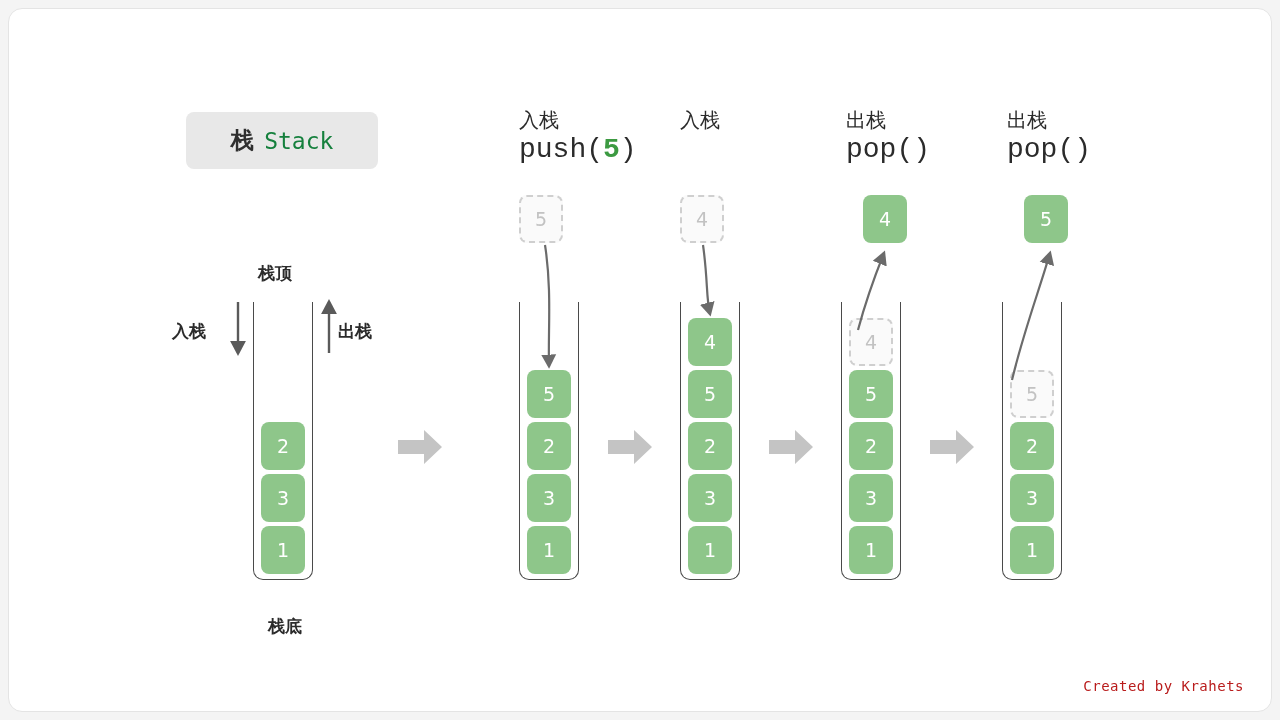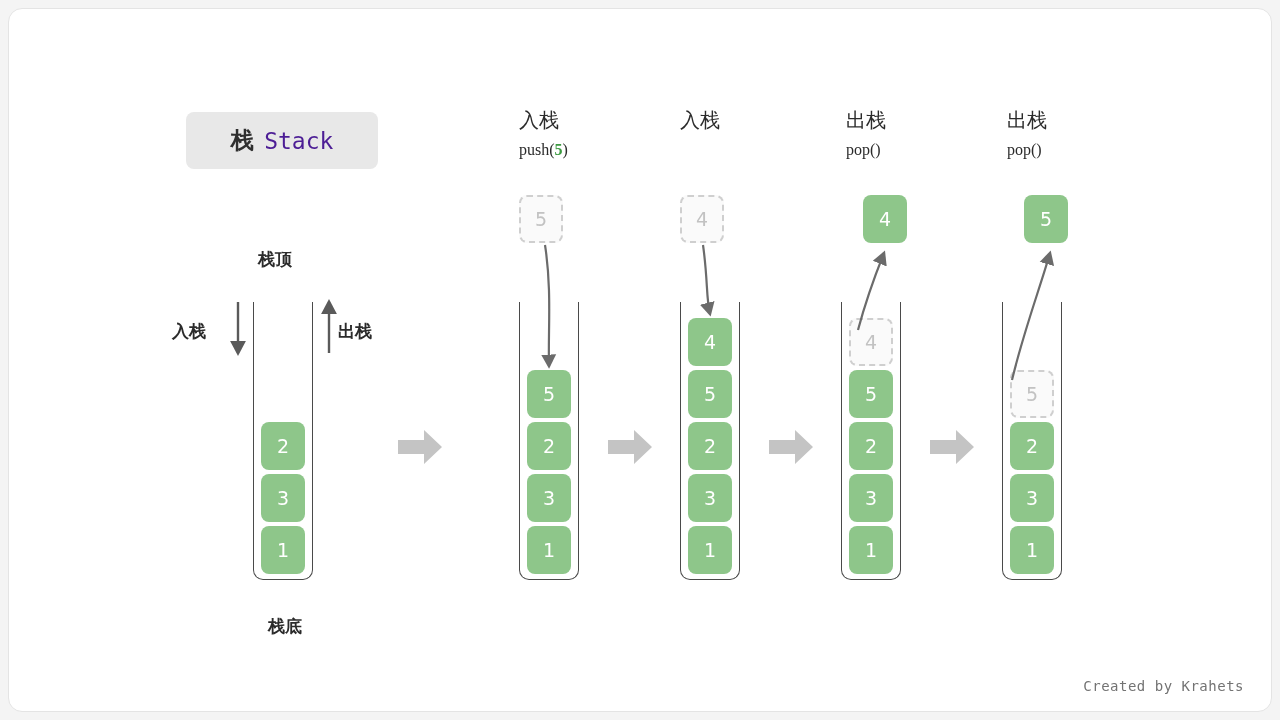--- a/index.html
+++ b/index.html
@@ -49,21 +49,21 @@
     font-family: "DejaVu Sans", "Liberation Sans", sans-serif;
     font-size: 23px;
     font-weight: 700;
     color: #2f2f2f;
     letter-spacing: 0.5px;
   }
   .title-chip .t-en {
     font-family: "DejaVu Sans Mono", "Liberation Mono", monospace;
     font-size: 23px;
     font-weight: 400;
-    color: #4c1d95;
+    color: #15803d;
     margin-left: 10px;
   }
 
   
   .cn-label {
     position: absolute;
     font-family: "DejaVu Sans", "Liberation Sans", sans-serif;
     font-size: 17px;
     font-weight: 700;
     color: #2b2b2b;
@@ -79,22 +79,22 @@
   .col-head .h-cn {
     display: block;
     font-family: "DejaVu Sans", "Liberation Sans", sans-serif;
     font-size: 20px;
     color: #2b2b2b;
     line-height: 28px;
     white-space: nowrap;
   }
   .col-head .h-code {
     display: block;
-    font-family: Liberation Serif, serif;
-    font-size: 16px;
+    font-family: Liberation Mono, monospace;
+    font-size: 28px;
     color: #2b2b2b;
     line-height: 32px;
     white-space: nowrap;
   }
   .col-head .h-code .arg { color: #3c9a41; font-weight: 700; }
   .stack-box {
     position: absolute;
     box-sizing: border-box;
     border: 1.5px solid #4a4a4a;
     border-top: none;
@@ -145,36 +145,36 @@
     pointer-events: none;
   }
 
   
   .credit {
     position: absolute;
     right: 36px;
     bottom: 26px;
     font-family: "DejaVu Sans Mono", "Liberation Mono", monospace;
     font-size: 14px;
-    color: #737373;
+    color: #b91c1c;
     letter-spacing: 0.5px;
   }
 </style>
 </head>
 <body>
 
 <div id="canvas">
   <div class="card"></div>
 
   <div class="title-chip">
     <span class="t-cn">栈</span>
     <span class="t-en">Stack</span>
   </div>
 
-  <div class="cn-label" style="left:258px; top:248px;">栈顶</div>
+  <div class="cn-label" style="left:258px; top:262px;">栈顶</div>
   <div class="cn-label" style="left:268px; top:615px;">栈底</div>
 
   <div class="cn-label" style="left:172px; top:320px;">入栈</div>
   <div class="cn-label" style="left:338px; top:320px;">出栈</div>
 
   <div class="col-head" style="left:519px; top:106px;">
     <span class="h-cn">入栈</span>
     <span class="h-code"><span>push(</span><span class="arg">5</span><span>)</span></span>
   </div>
   <div class="col-head" style="left:680px; top:106px;">

